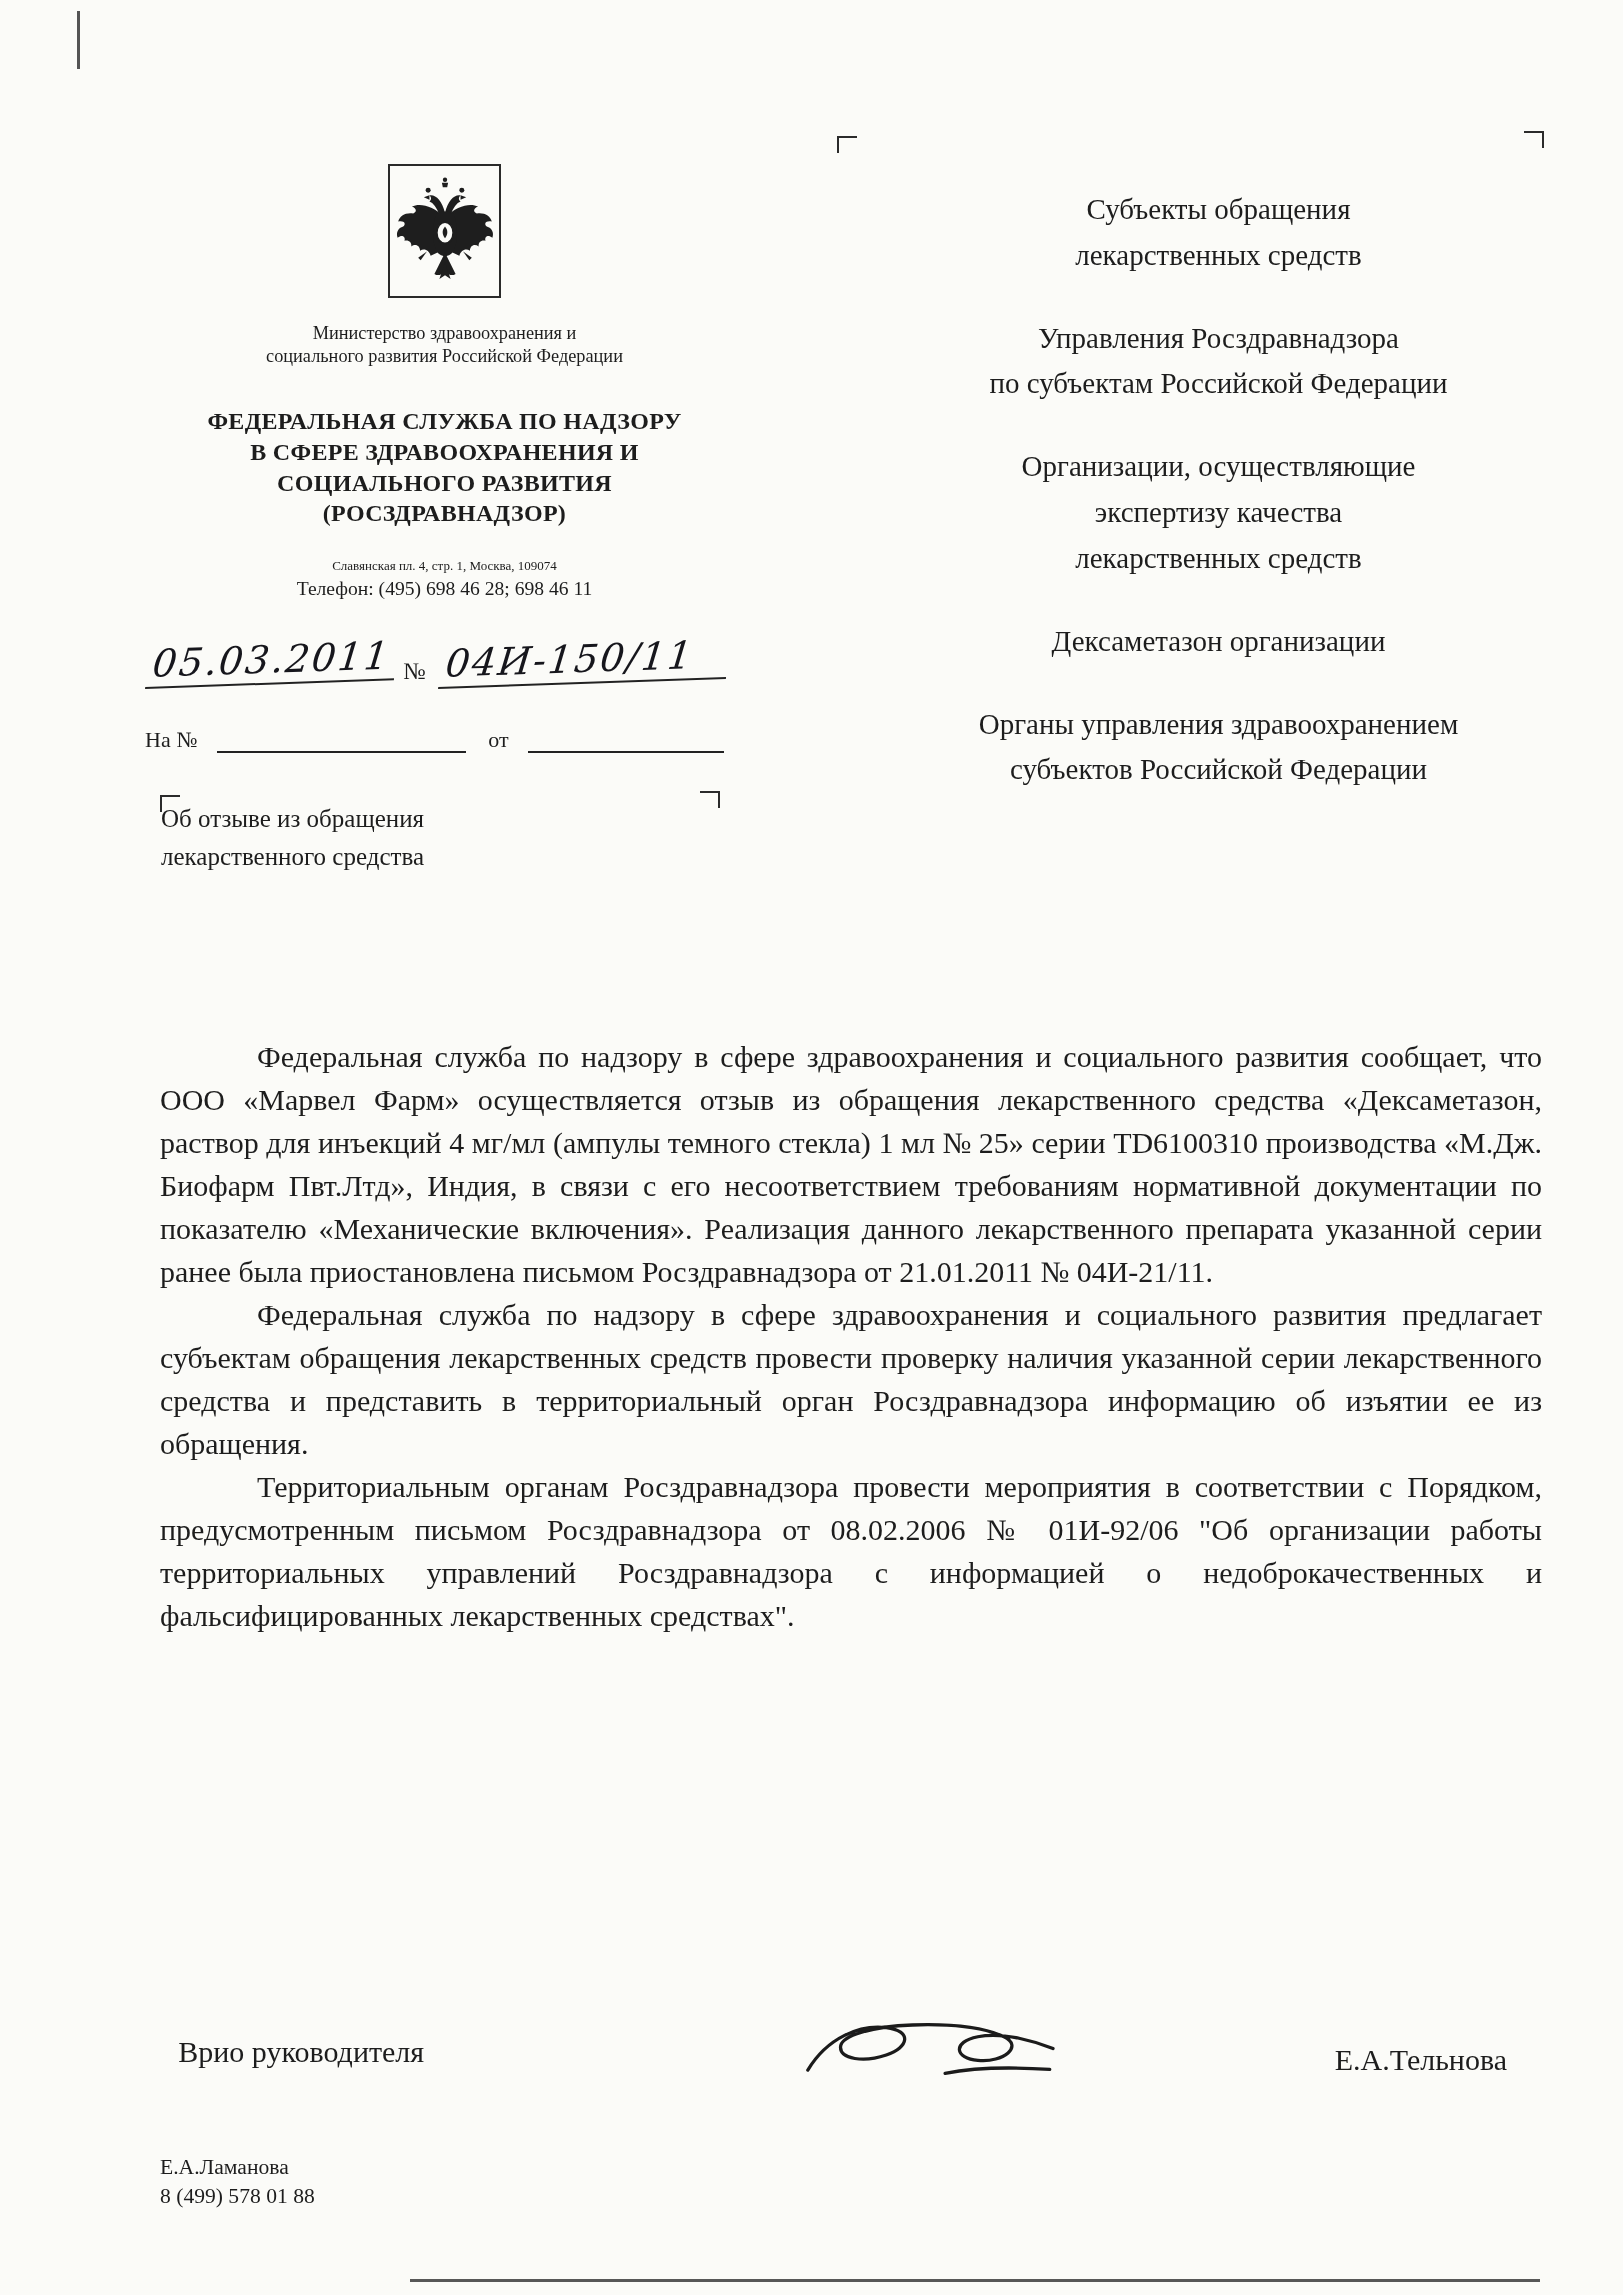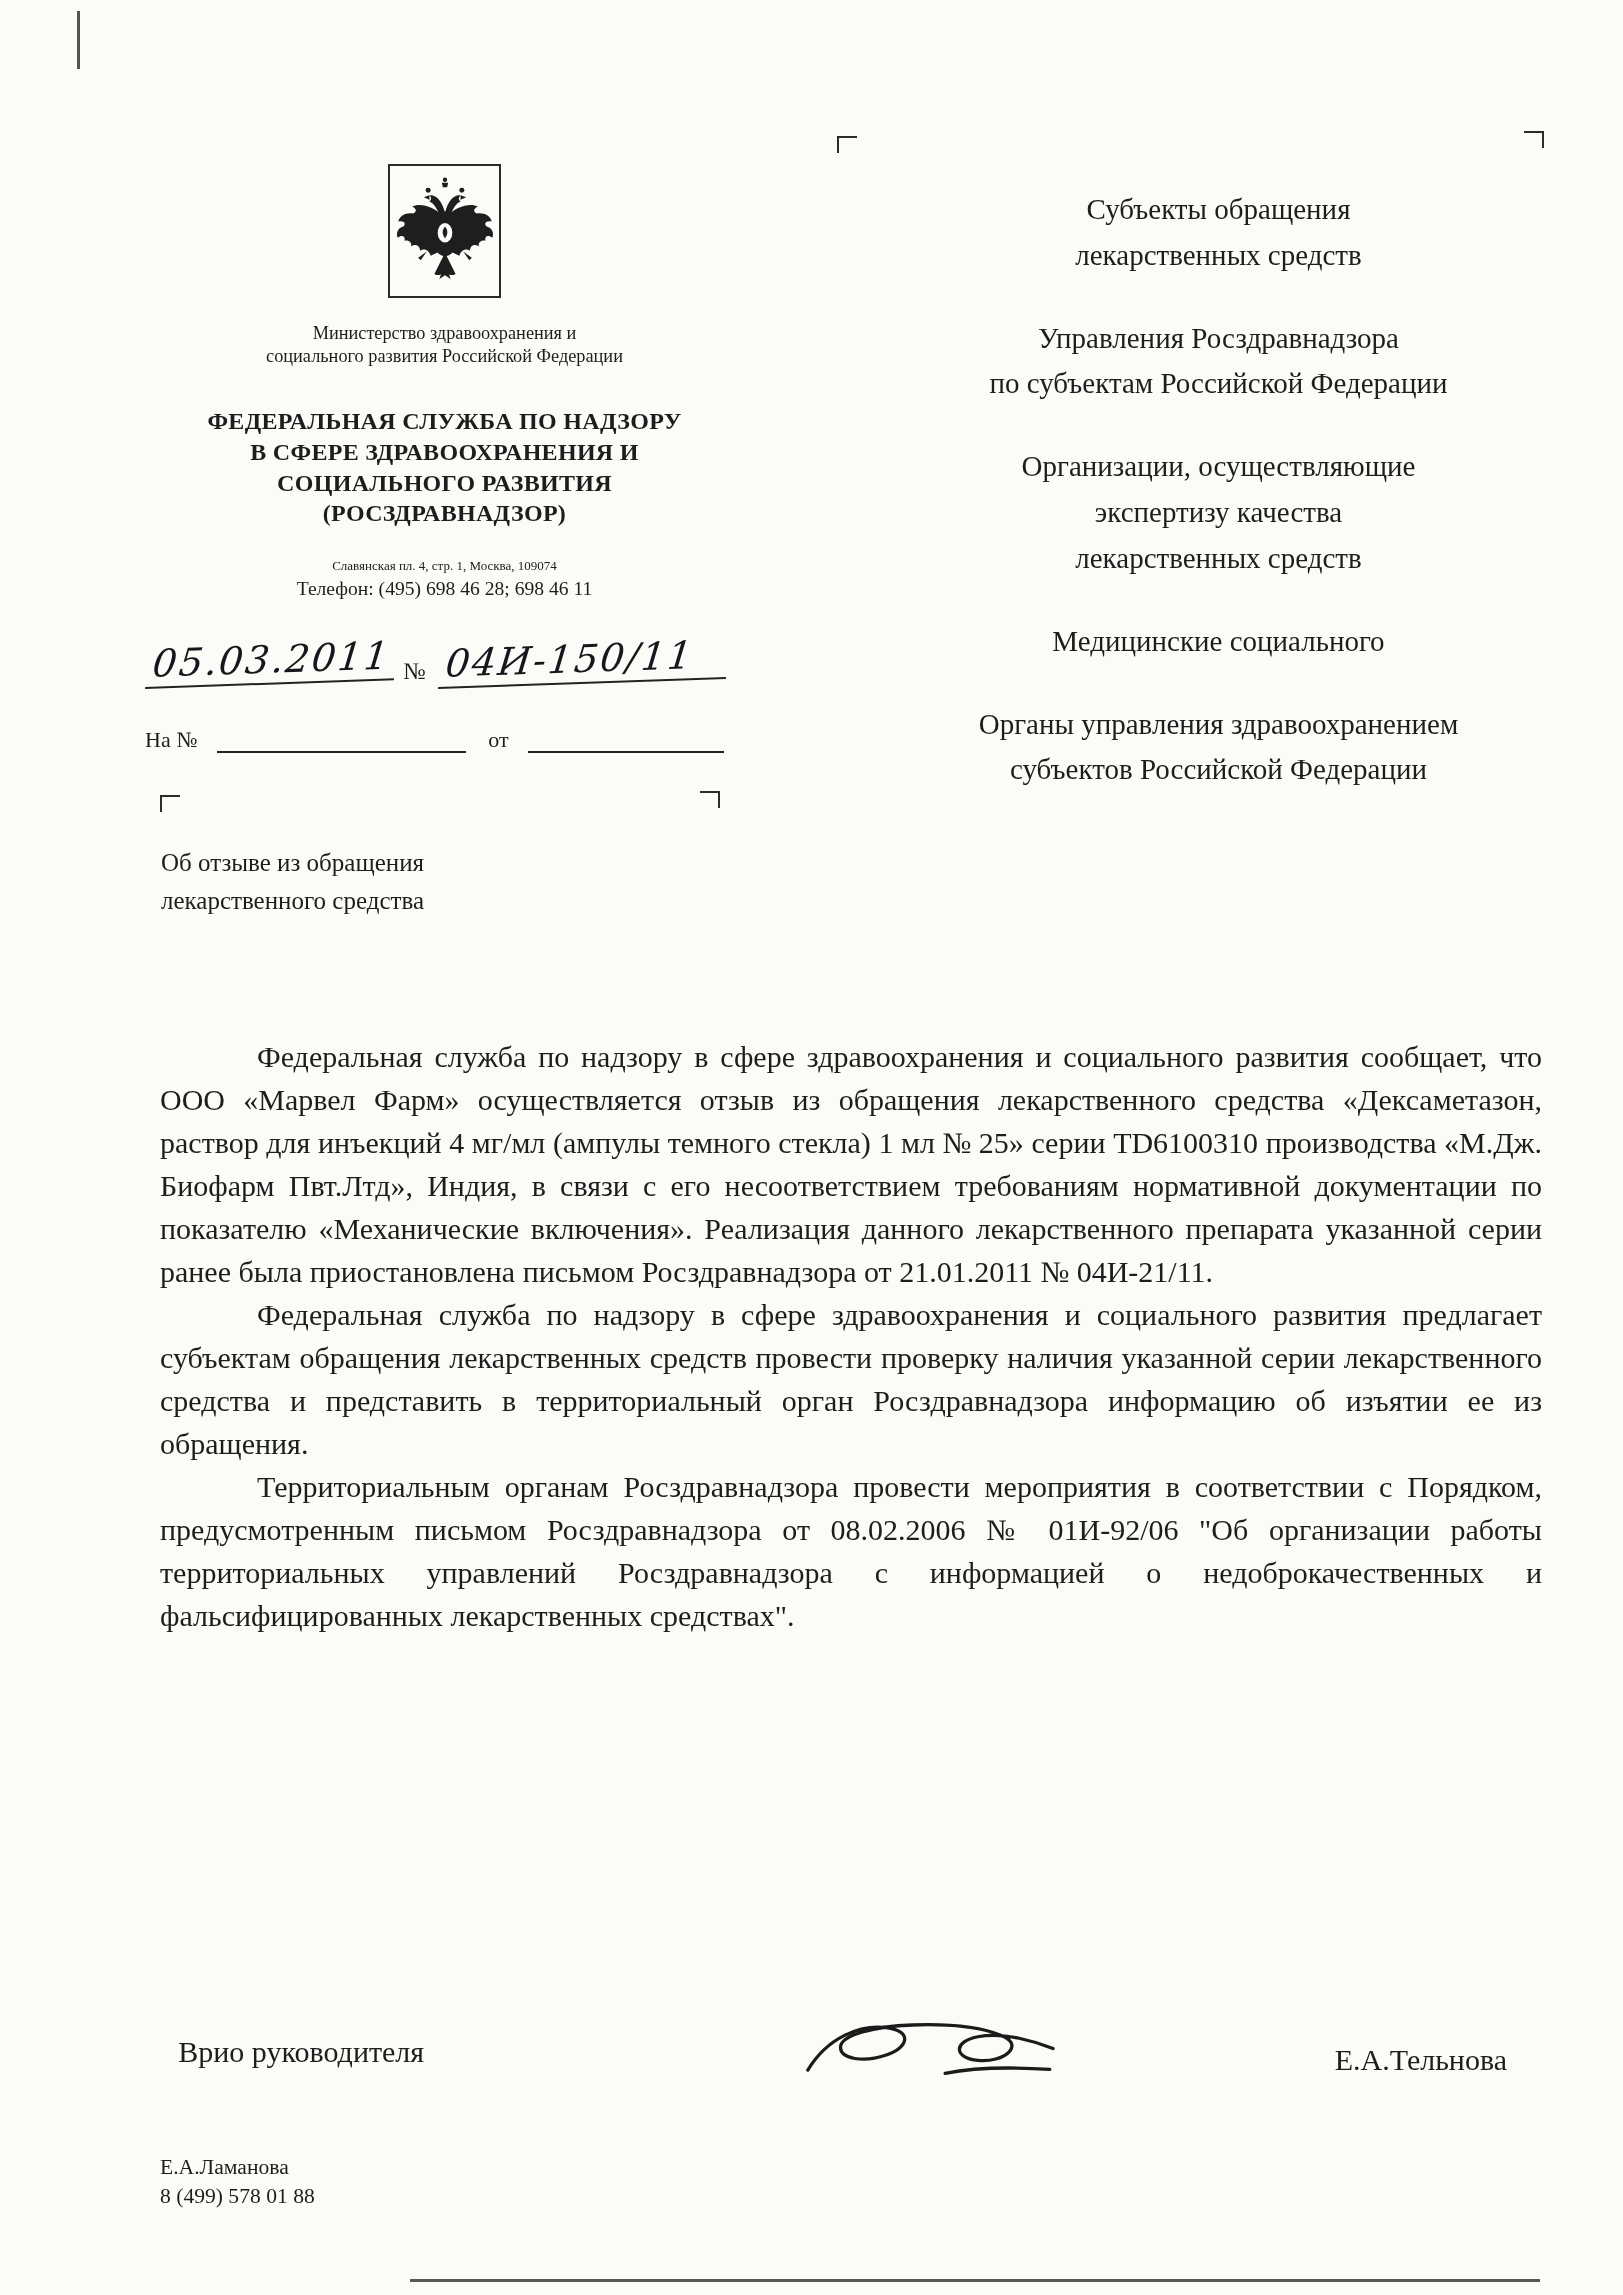--- a/index.html
+++ b/index.html
@@ -48,21 +48,21 @@
   }
   .hand-date   { width: 249px; border-bottom: 2px solid #222; padding: 0 5.2px 1.3px 5.2px; }
   .hand-number { width: 288px; border-bottom: 2px solid #222; padding: 0 5.2px 1.3px 5.2px; }
   .num-sign { font-size: 23.6px; margin: 0 11.8px 3.9px 9.2px; font-style: normal; }
 
   .ref-row { margin-top: 38px; display: flex; align-items: flex-end; text-align: left; font-size: 22px; gap: 8px; }
   .ref-blank { display: inline-block; border-bottom: 2px solid #222; height: 26px; }
   .ref-blank.b1 { width: 249px; margin: 0 14.4px 0 11.8px; }
   .ref-blank.b2 { width: 196px; margin-left: 11.8px; }
 
-  .subject { position: absolute; left: 161px; top: 844px; font-size: 25px; line-height: 1.5; white-space: pre-line; text-align: left; }
+  .subject { position: absolute; left: 161px; top: 800px; font-size: 25px; line-height: 1.5; white-space: pre-line; text-align: left; }
 
   
   .right-col { position: absolute; left: 855px; top: 187px; width: 727px; text-align: center; font-size: 29px; line-height: 1.58; }
   .recipient { white-space: pre-line; }
   .recipient + .recipient { margin-top: 37px; }
 
   
   .body { position: absolute; left: 160px; top: 1035px; width: 1382px; font-size: 30px; line-height: 43px; text-align: justify; }
   .body p { text-indent: 97px; }
 
@@ -140,21 +140,21 @@
 лекарственного средства</div>
 
   <div class="right-col">
     <div class="recipient">Субъекты обращения
 лекарственных средств</div>
     <div class="recipient">Управления Росздравнадзора
 по субъектам Российской Федерации</div>
     <div class="recipient">Организации, осуществляющие
 экспертизу качества
 лекарственных средств</div>
-    <div class="recipient">Медицинские социального</div>
+    <div class="recipient">Дексаметазон организации</div>
     <div class="recipient">Органы управления здравоохранением
 субъектов Российской Федерации</div>
   </div>
 
   <div class="body">
     <p>Федеральная служба по надзору в сфере здравоохранения и социального развития сообщает, что ООО «Марвел Фарм» осуществляется отзыв из обращения лекарственного средства «Дексаметазон, раствор для инъекций 4 мг/мл (ампулы темного стекла) 1 мл № 25» серии TD6100310 производства «М.Дж. Биофарм Пвт.Лтд», Индия, в связи с его несоответствием требованиям нормативной документации по показателю «Механические включения». Реализация данного лекарственного препарата указанной серии ранее была приостановлена письмом Росздравнадзора от 21.01.2011 № 04И-21/11.</p>
     <p>Федеральная служба по надзору в сфере здравоохранения и социального развития предлагает субъектам обращения лекарственных средств провести проверку наличия указанной серии лекарственного средства и представить в территориальный орган Росздравнадзора информацию об изъятии ее из обращения.</p>
     <p>Территориальным органам Росздравнадзора провести мероприятия в соответствии с Порядком, предусмотренным письмом Росздравнадзора от 08.02.2006 № 01И-92/06 "Об организации работы территориальных управлений Росздравнадзора с информацией о недоброкачественных и фальсифицированных лекарственных средствах".</p>
   </div>
 

